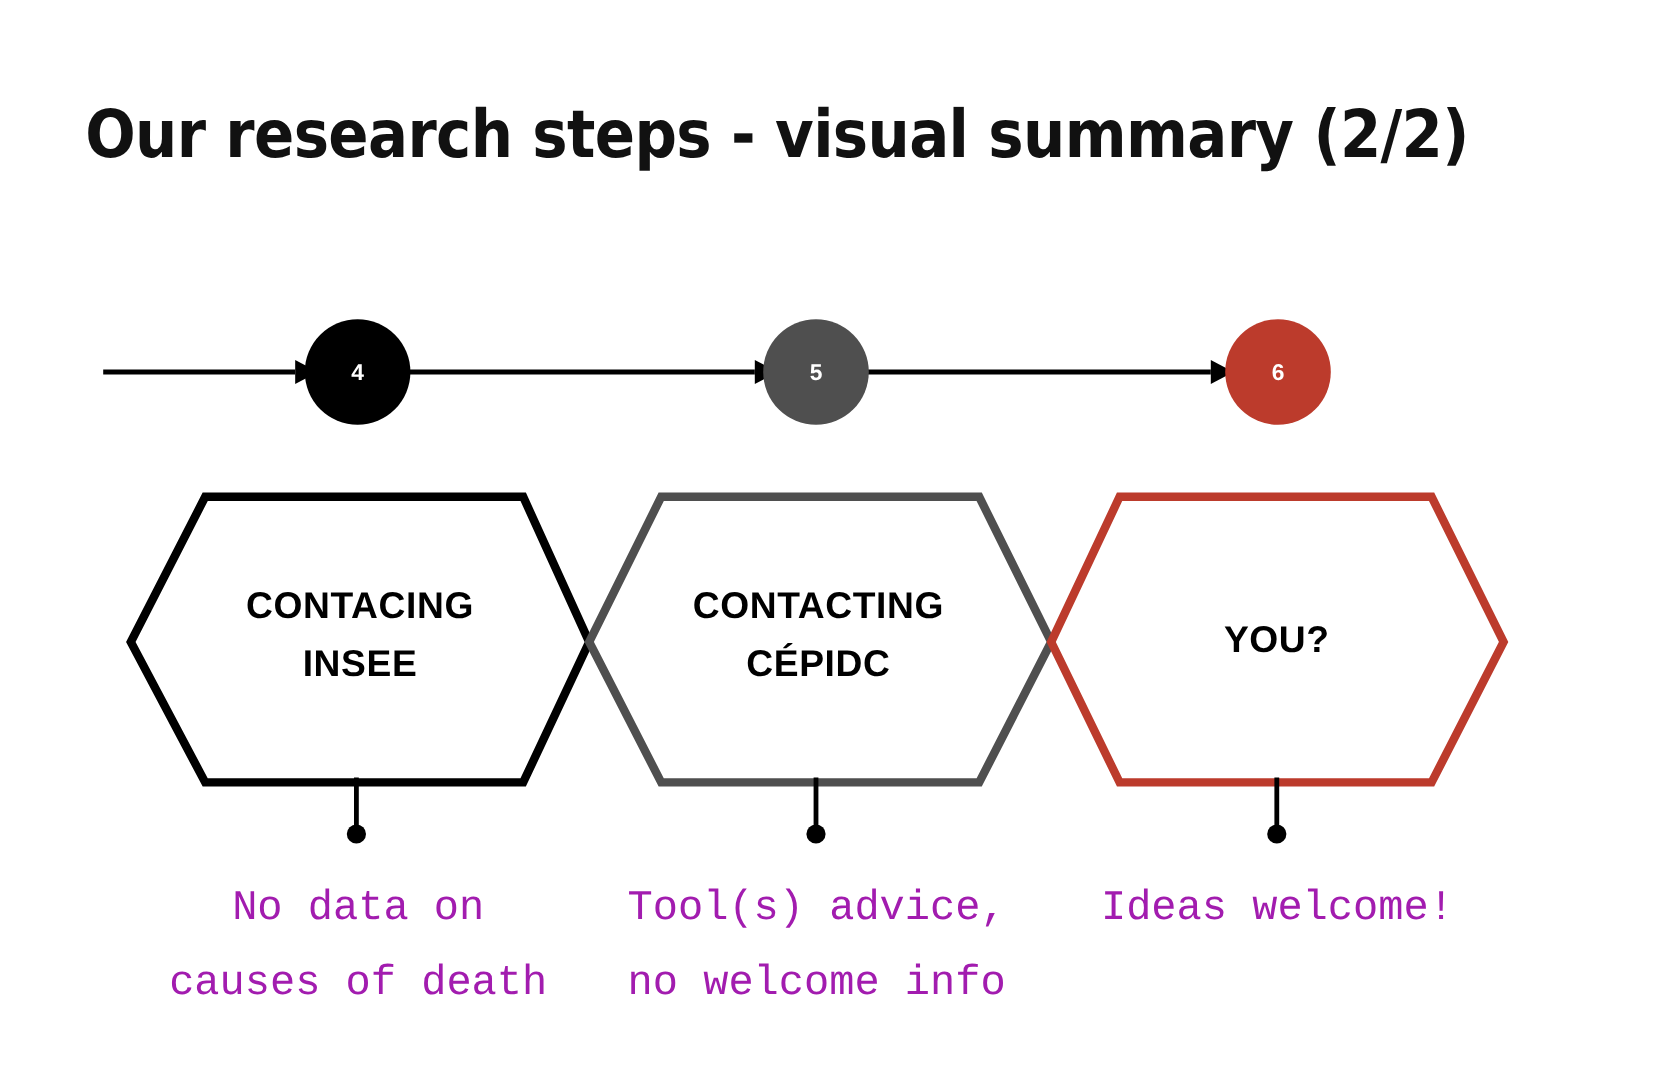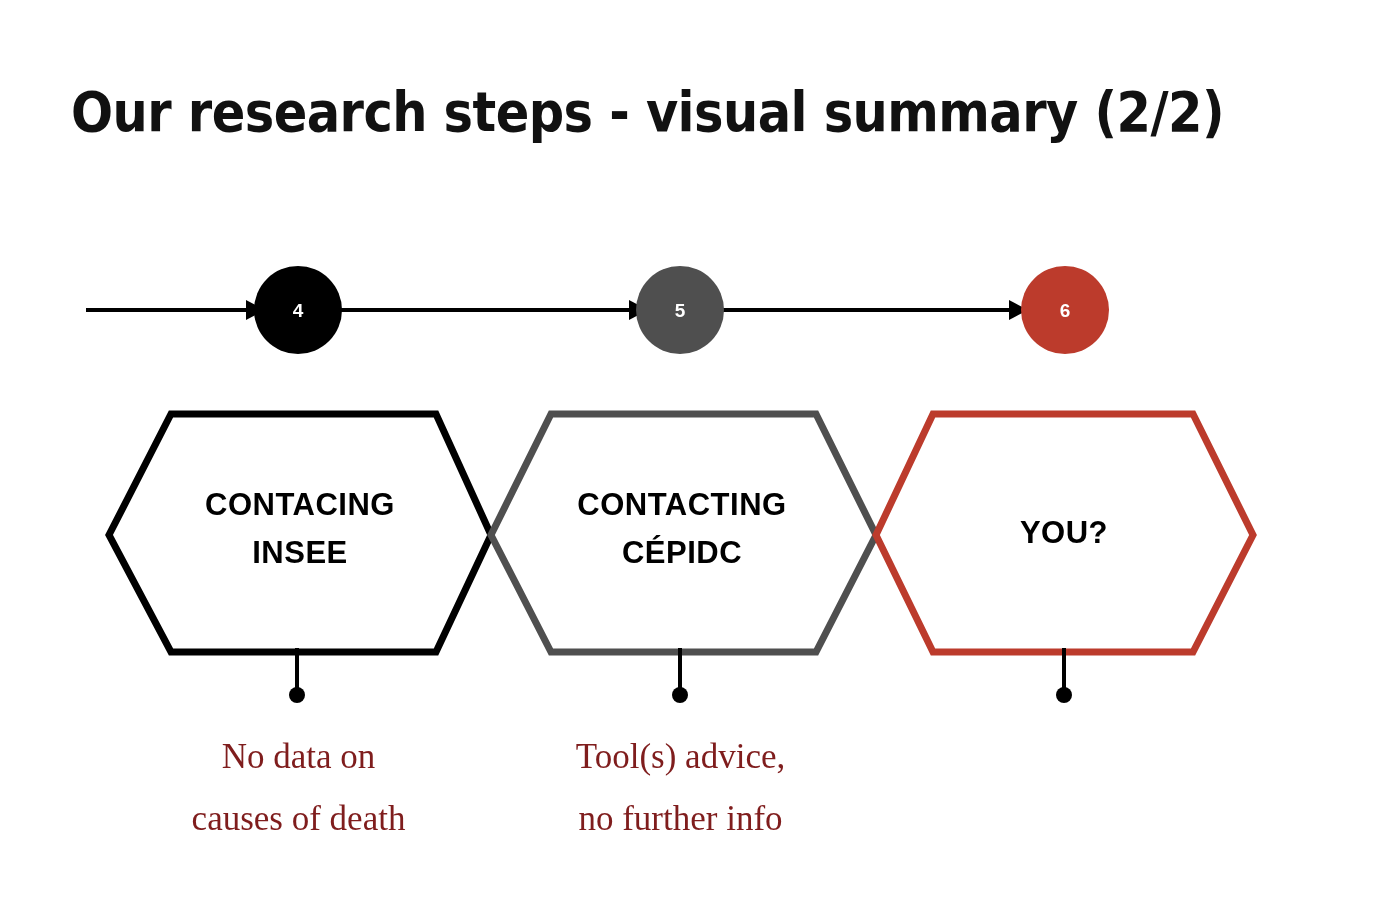--- a/index.html
+++ b/index.html
@@ -81,24 +81,24 @@
     left: 0;
     top: 640px;
     width: 1396px;
     height: 80px;
   }
 
   
   .caption {
     position: absolute;
     top: 726px;
-    font-family: Liberation Serif, serif;
+    font-family: Liberation Mono, monospace;
     font-size: 35px;
     font-weight: 400;
-    color: #7f1d1d;
+    color: #a21caf;
     line-height: 1.78;
     text-align: center;
     white-space: pre-line;
   }
   #caption-1 { left: 90px;  width: 375px; }
   #caption-2 { left: 478px; width: 363px; }
   #caption-3 { left: 862px; width: 363px; }
 </style>
 </head>
 <body>
@@ -172,16 +172,17 @@
     <g>
       <line x1="1043" y1="8" x2="1043" y2="50" stroke="#000000" stroke-width="4"></line>
       <circle cx="1043" cy="55" r="8" fill="#000000"></circle>
     </g>
   </svg>
 
   <div class="caption" id="caption-1">No data on
 causes of death</div>
 
   <div class="caption" id="caption-2">Tool(s) advice,
-no further info</div>
+no welcome info</div>
 
+  <div class="caption" id="caption-3">Ideas welcome!</div>
 
 </div>
 
 </body></html>

